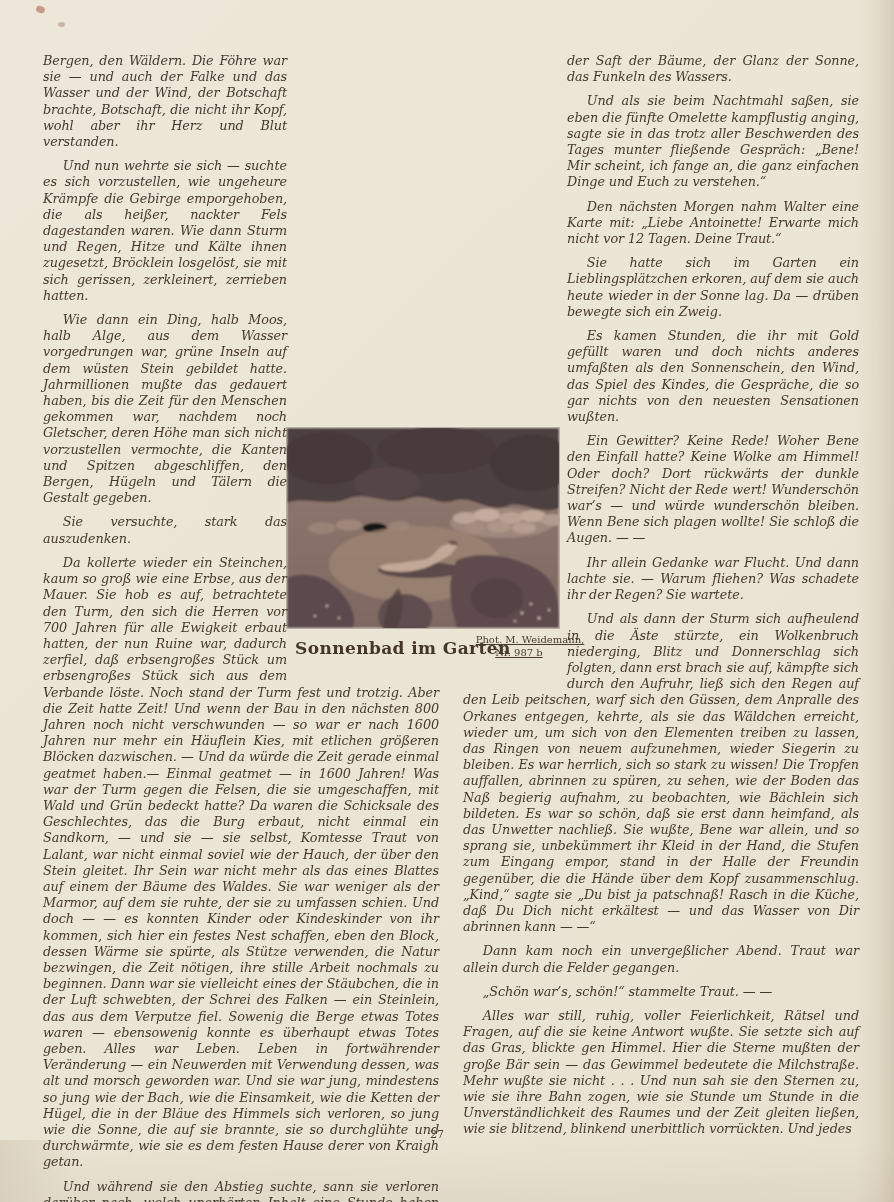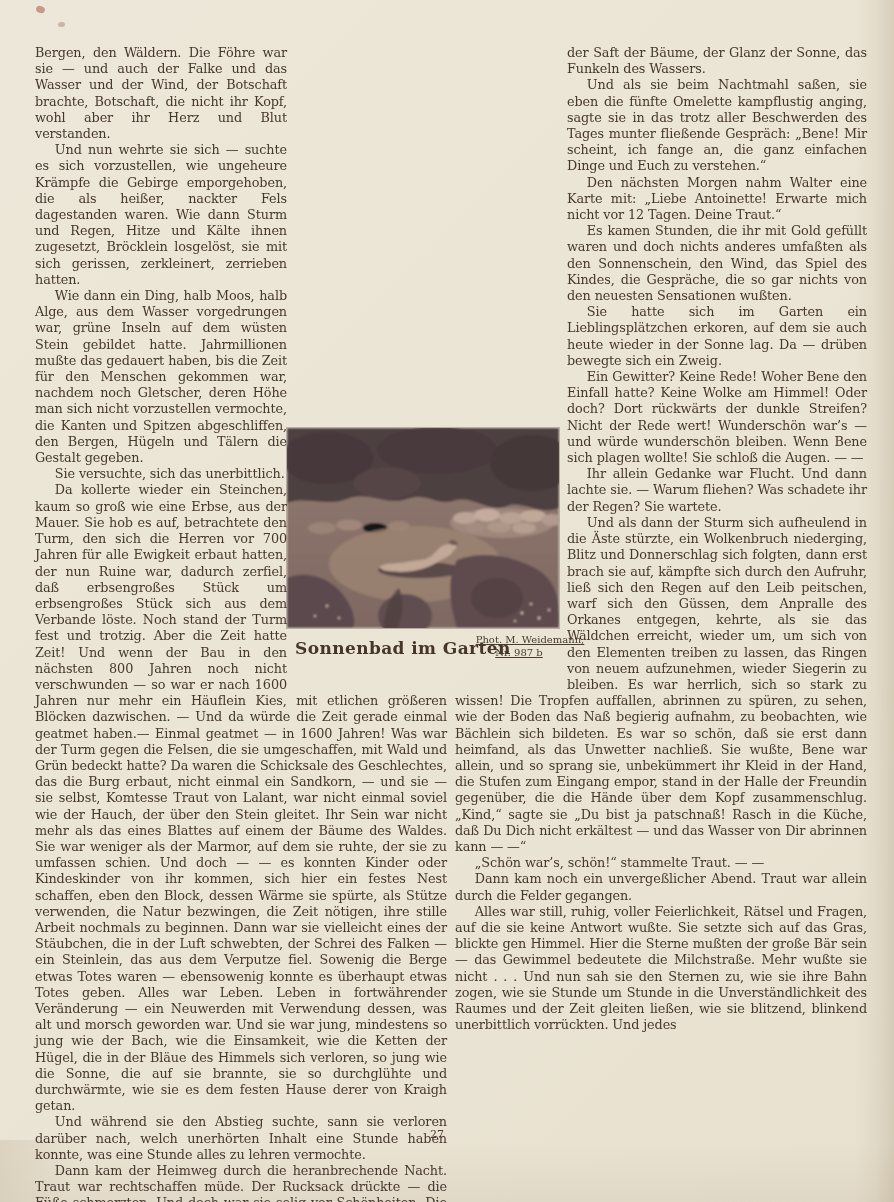--- a/index.html
+++ b/index.html
@@ -13,21 +13,21 @@
     color:#46372d;
   }
   .page{position:absolute;inset:0;}
   .col{
     position:absolute;top:45px;width:412px;
     font-size:12.8px;line-height:16.2px;text-align:justify;
     letter-spacing:-0.1px;hyphens:auto;
   }
   .col-left{left:35px;}
   .col-right{left:455px;}
-  .col p{margin:0;}
+  .col p{margin:8px;font-style:italic;}
   .col p.ind{text-indent:1.55em;}
   .spacer-r{float:right;width:160px;height:250px;margin-top:384px;}
   .spacer-l{float:left;width:112px;height:254px;margin-top:384px;}
   .photo{
     position:absolute;left:287px;top:428px;width:272px;height:200px;
     outline:1px solid rgba(90,70,65,.35);
   }
   .photo svg{display:block;width:100%;height:100%;}
   .caption-row{
     position:absolute;left:287px;top:634px;width:300px;
@@ -63,39 +63,39 @@
 
   <div class="speck speck-1"></div>
   <div class="speck speck-2"></div>
   <div class="fold"></div>
 
   <div class="col col-left">
     <div class="spacer-r"></div>
     <p class="noind">Bergen, den Wäldern. Die Föhre war sie — und auch der Falke und das Wasser und der Wind, der Botschaft brachte, Botschaft, die nicht ihr Kopf, wohl aber ihr Herz und Blut verstanden.</p>
     <p class="ind">Und nun wehrte sie sich — suchte es sich vorzustellen, wie ungeheure Krämpfe die Gebirge emporgehoben, die als heißer, nackter Fels dagestanden waren. Wie dann Sturm und Regen, Hitze und Kälte ihnen zugesetzt, Bröcklein losgelöst, sie mit sich gerissen, zerkleinert, zerrieben hatten.</p>
     <p class="ind">Wie dann ein Ding, halb Moos, halb Alge, aus dem Wasser vorgedrungen war, grüne Inseln auf dem wüsten Stein gebildet hatte. Jahrmillionen mußte das gedauert haben, bis die Zeit für den Menschen gekommen war, nachdem noch Gletscher, deren Höhe man sich nicht vorzustellen vermochte, die Kanten und Spitzen abgeschliffen, den Bergen, Hügeln und Tälern die Gestalt gegeben.</p>
-    <p class="ind">Sie versuchte, sich das unerbittlich.</p>
+    <p class="ind">Sie versuchte, stark das auszudenken.</p>
     <p class="ind">Da kollerte wieder ein Steinchen, kaum so groß wie eine Erbse, aus der Mauer. Sie hob es auf, betrachtete den Turm, den sich die Herren vor 700 Jahren für alle Ewigkeit erbaut hatten, der nun Ruine war, dadurch zerfiel, daß erbsengroßes Stück um erbsengroßes Stück sich aus dem Verbande löste. Noch stand der Turm fest und trotzig. Aber die Zeit hatte Zeit! Und wenn der Bau in den nächsten 800 Jahren noch nicht verschwunden — so war er nach 1600 Jahren nur mehr ein Häuflein Kies, mit etlichen größeren Blöcken dazwischen. — Und da würde die Zeit gerade einmal geatmet haben.— Einmal geatmet — in 1600 Jahren! Was war der Turm gegen die Felsen, die sie umgeschaffen, mit Wald und Grün bedeckt hatte? Da waren die Schicksale des Geschlechtes, das die Burg erbaut, nicht einmal ein Sandkorn, — und sie — sie selbst, Komtesse Traut von Lalant, war nicht einmal soviel wie der Hauch, der über den Stein gleitet. Ihr Sein war nicht mehr als das eines Blattes auf einem der Bäume des Waldes. Sie war weniger als der Marmor, auf dem sie ruhte, der sie zu umfassen schien. Und doch — — es konnten Kinder oder Kindeskinder von ihr kommen, sich hier ein festes Nest schaffen, eben den Block, dessen Wärme sie spürte, als Stütze verwenden, die Natur bezwingen, die Zeit nötigen, ihre stille Arbeit nochmals zu beginnen. Dann war sie vielleicht eines der Stäubchen, die in der Luft schwebten, der Schrei des Falken — ein Steinlein, das aus dem Verputze fiel. Sowenig die Berge etwas Totes waren — ebensowenig konnte es überhaupt etwas Totes geben. Alles war Leben. Leben in fortwährender Veränderung — ein Neuwerden mit Verwendung dessen, was alt und morsch geworden war. Und sie war jung, mindestens so jung wie der Bach, wie die Einsamkeit, wie die Ketten der Hügel, die in der Bläue des Himmels sich verloren, so jung wie die Sonne, die auf sie brannte, sie so durchglühte und durchwärmte, wie sie es dem festen Hause derer von Kraigh getan.</p>
     <p class="ind">Und während sie den Abstieg suchte, sann sie verloren darüber nach, welch unerhörten Inhalt eine Stunde haben konnte, was eine Stunde alles zu lehren vermochte.</p>
     <p class="ind">Dann kam der Heimweg durch die heranbrechende Nacht. Traut war rechtschaffen müde. Der Rucksack drückte — die Füße schmerzten. Und doch war sie selig vor Schönheiten. Die Sonne brannte in ihrem Herzen, ihrem Blute — so daß sie fröhlich war, lachte, jubelte, in Seligkeiten den scheidenden Strahlen nacheilen wollte, die heimkehrenden Bauern grüßen, die Pferde streicheln, die Hand Benes nehmen, sie küssen mußte.</p>
 
   </div>
 
   <div class="col col-right">
     <div class="spacer-l"></div>
     <p class="noind">der Saft der Bäume, der Glanz der Sonne, das Funkeln des Wassers.</p>
     <p class="ind">Und als sie beim Nachtmahl saßen, sie eben die fünfte Omelette kampflustig anging, sagte sie in das trotz aller Beschwerden des Tages munter fließende Gespräch: „Bene! Mir scheint, ich fange an, die ganz einfachen Dinge und Euch zu verstehen.“</p>
     <p class="ind">Den nächsten Morgen nahm Walter eine Karte mit: „Liebe Antoinette! Erwarte mich nicht vor 12 Tagen. Deine Traut.“</p>
+    <p class="ind">Sie hatte sich im Garten ein Lieblingsplätzchen erkoren, auf dem sie auch heute wieder in der Sonne lag. Da — drüben bewegte sich ein Zweig.</p>
     <p class="ind">Es kamen Stunden, die ihr mit Gold gefüllt waren und doch nichts anderes umfaßten als den Sonnenschein, den Wind, das Spiel des Kindes, die Gespräche, die so gar nichts von den neuesten Sensationen wußten.</p>
-    <p class="ind">Sie hatte sich im Garten ein Lieblingsplätzchen erkoren, auf dem sie auch heute wieder in der Sonne lag. Da — drüben bewegte sich ein Zweig.</p>
     <p class="ind">Ein Gewitter? Keine Rede! Woher Bene den Einfall hatte? Keine Wolke am Himmel! Oder doch? Dort rückwärts der dunkle Streifen? Nicht der Rede wert! Wunderschön war’s — und würde wunderschön bleiben. Wenn Bene sich plagen wollte! Sie schloß die Augen. — —</p>
     <p class="ind">Ihr allein Gedanke war Flucht. Und dann lachte sie. — Warum fliehen? Was schadete ihr der Regen? Sie wartete.</p>
     <p class="ind">Und als dann der Sturm sich aufheulend in die Äste stürzte, ein Wolkenbruch niederging, Blitz und Donnerschlag sich folgten, dann erst brach sie auf, kämpfte sich durch den Aufruhr, ließ sich den Regen auf den Leib peitschen, warf sich den Güssen, dem Anpralle des Orkanes entgegen, kehrte, als sie das Wäldchen erreicht, wieder um, um sich von den Elementen treiben zu lassen, das Ringen von neuem aufzunehmen, wieder Siegerin zu bleiben. Es war herrlich, sich so stark zu wissen! Die Tropfen auffallen, abrinnen zu spüren, zu sehen, wie der Boden das Naß begierig aufnahm, zu beobachten, wie Bächlein sich bildeten. Es war so schön, daß sie erst dann heimfand, als das Unwetter nachließ. Sie wußte, Bene war allein, und so sprang sie, unbekümmert ihr Kleid in der Hand, die Stufen zum Eingang empor, stand in der Halle der Freundin gegenüber, die die Hände über dem Kopf zusammenschlug. „Kind,“ sagte sie „Du bist ja patschnaß! Rasch in die Küche, daß Du Dich nicht erkältest — und das Wasser von Dir abrinnen kann — —“</p>
+    <p class="ind">Dann kam noch ein unvergeßlicher Abend. Traut war allein durch die Felder gegangen.</p>
     <p class="ind">„Schön war’s, schön!“ stammelte Traut. — —</p>
-    <p class="ind">Dann kam noch ein unvergeßlicher Abend. Traut war allein durch die Felder gegangen.</p>
     <p class="ind">Alles war still, ruhig, voller Feierlichkeit, Rätsel und Fragen, auf die sie keine Antwort wußte. Sie setzte sich auf das Gras, blickte gen Himmel. Hier die Sterne mußten der große Bär sein — das Gewimmel bedeutete die Milchstraße. Mehr wußte sie nicht . . . Und nun sah sie den Sternen zu, wie sie ihre Bahn zogen, wie sie Stunde um Stunde in die Unverständlichkeit des Raumes und der Zeit gleiten ließen, wie sie blitzend, blinkend unerbittlich vorrückten. Und jedes</p>
   </div>
 
   <figure class="photo" style="margin:0">
     <svg viewBox="0 0 272 200" preserveAspectRatio="none">
       <defs>
         <linearGradient id="grass" x1="0" y1="0" x2="0" y2="1">
           <stop offset="0" stop-color="#947c72"></stop>
           <stop offset="1" stop-color="#7d6760"></stop>
         </linearGradient>

